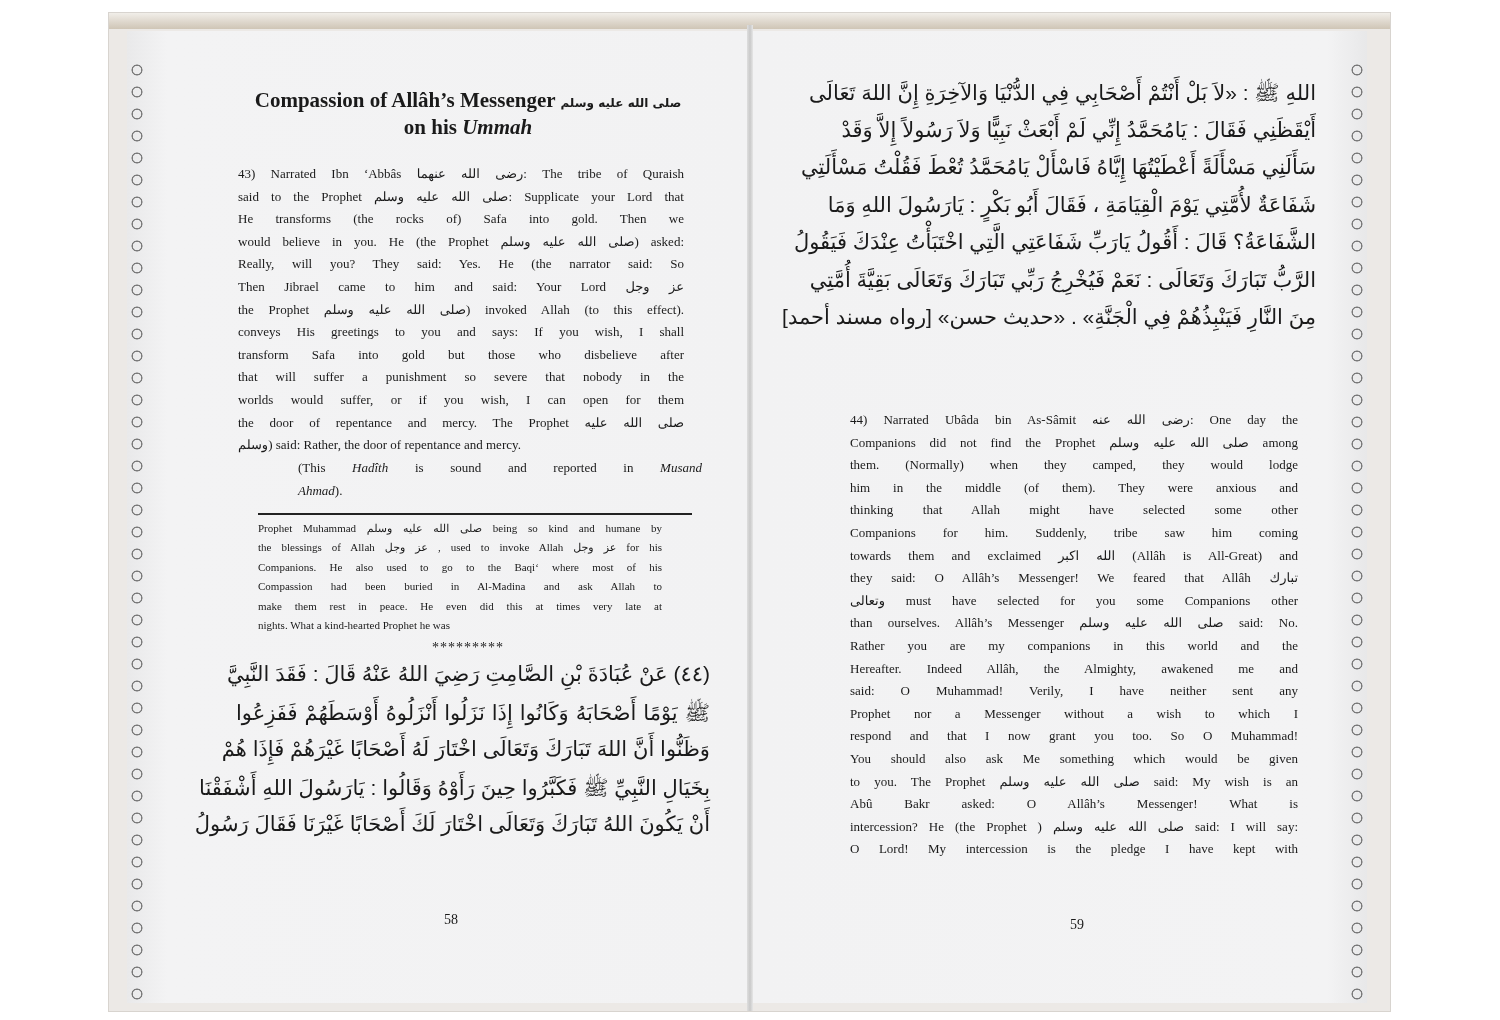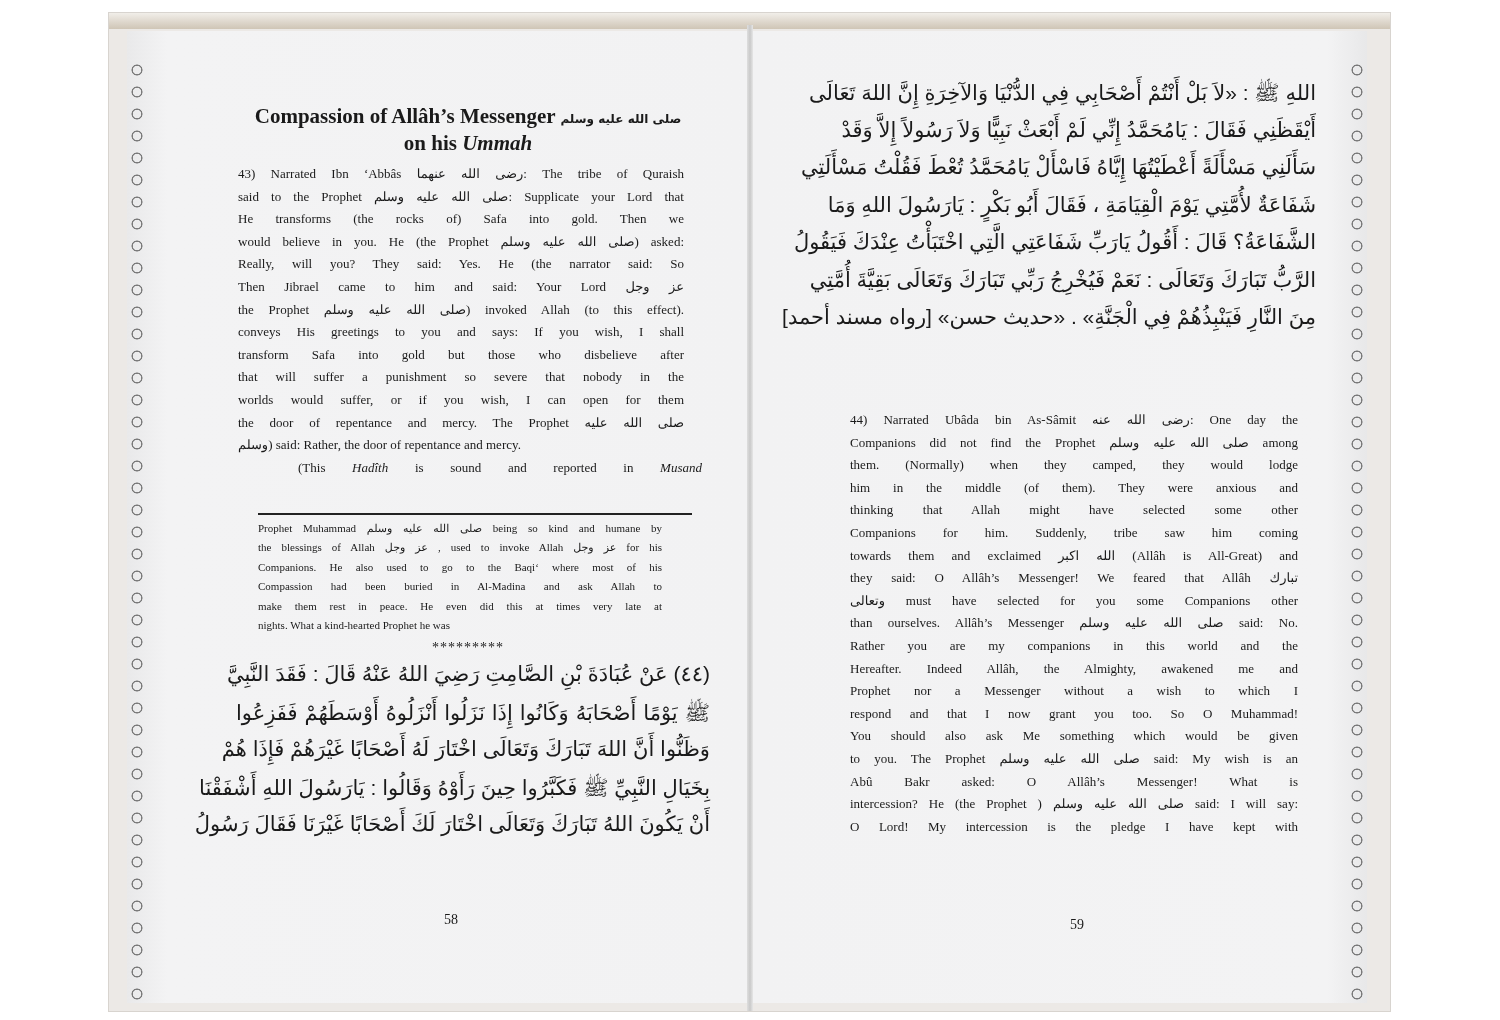--- a/index.html
+++ b/index.html
@@ -33,21 +33,21 @@
   .stitch {
     position: absolute; top: 28px; width: 12px; height: 950px;
     background-image:
       radial-gradient(circle at 50% 50%, transparent 4px, #555 4.5px, #555 5.2px, transparent 5.8px);
     background-size: 12px 22px;
     opacity: 0.75;
   }
   .stitch.left { left: 4px; }
   .stitch.right { right: 4px; left: auto; }
   .title {
-    position: absolute; left: 238px; top: 104px; width: 460px;
+    position: absolute; left: 238px; top: 88px; width: 460px;
     text-align: center; font-weight: bold; font-size: 21px; line-height: 24px;
   }
   .title i { font-style: italic; }
   .ar-inline { font-family: "DejaVu Sans", sans-serif; font-size: 11px; direction: rtl; unicode-bidi: isolate; }
   .para {
     position: absolute; font-size: 13px; line-height: 22.6px; text-align: justify;
   }
   .line { display: block; text-align: justify; text-align-last: justify; white-space: nowrap; height: 22.6px; }
   .line.last { text-align-last: left; }
   .note { font-size: 11px; line-height: 19.4px; }
@@ -96,20 +96,21 @@
   <span class="line">conveys His greetings to you and says: If you wish, I shall</span>
   <span class="line">transform Safa into gold but those who disbelieve after</span>
   <span class="line">that will suffer a punishment so severe that nobody in the</span>
   <span class="line">worlds would suffer, or if you wish, I can open for them</span>
   <span class="line">the door of repentance and mercy. The Prophet صلى الله عليه</span>
   <span class="line last">وسلم) said: Rather, the door of repentance and mercy.</span>
 </div>
 
 <div class="para" style="left:258px; top:457px; width:404px;margin-left:40px;">
   <span class="line"><span>(This </span><i>Hadîth</i><span> is sound and reported in </span><i>Musand</i></span>
+  <span class="line last"><i>Ahmad</i><span>).</span></span>
 </div>
 
 <div class="rule"></div>
 
 <div class="para note" style="left:258px; top:519px; width:404px;">
   <span class="line">Prophet Muhammad صلى الله عليه وسلم being so kind and humane by</span>
   <span class="line">the blessings of Allah عز وجل , used to invoke Allah عز وجل for his</span>
   <span class="line">Companions. He also used to go to the Baqi‘ where most of his</span>
   <span class="line">Compassion had been buried in Al-Madina and ask Allah to</span>
   <span class="line">make them rest in peace. He even did this at times very late at</span>
@@ -144,20 +145,21 @@
   <span class="line">them. (Normally) when they camped, they would lodge</span>
   <span class="line">him in the middle (of them). They were anxious and</span>
   <span class="line">thinking that Allah might have selected some other</span>
   <span class="line">Companions for him. Suddenly, tribe saw him coming</span>
   <span class="line">towards them and exclaimed الله اكبر (Allâh is All-Great) and</span>
   <span class="line">they said: O Allâh’s Messenger! We feared that Allâh تبارك</span>
   <span class="line">وتعالى must have selected for you some Companions other</span>
   <span class="line">than ourselves. Allâh’s Messenger صلى الله عليه وسلم said: No.</span>
   <span class="line">Rather you are my companions in this world and the</span>
   <span class="line">Hereafter. Indeed Allâh, the Almighty, awakened me and</span>
+  <span class="line">said: O Muhammad! Verily, I have neither sent any</span>
   <span class="line">Prophet nor a Messenger without a wish to which I</span>
   <span class="line">respond and that I now grant you too. So O Muhammad!</span>
   <span class="line">You should also ask Me something which would be given</span>
   <span class="line">to you. The Prophet صلى الله عليه وسلم said: My wish is an</span>
   <span class="line">Abû Bakr asked: O Allâh’s Messenger! What is</span>
   <span class="line">intercession? He (the Prophet ) صلى الله عليه وسلم said: I will say:</span>
   <span class="line">O Lord! My intercession is the pledge I have kept with</span>
 </div>
 
 <div class="pagenum" style="left:1070px; top:917px;">59</div>

